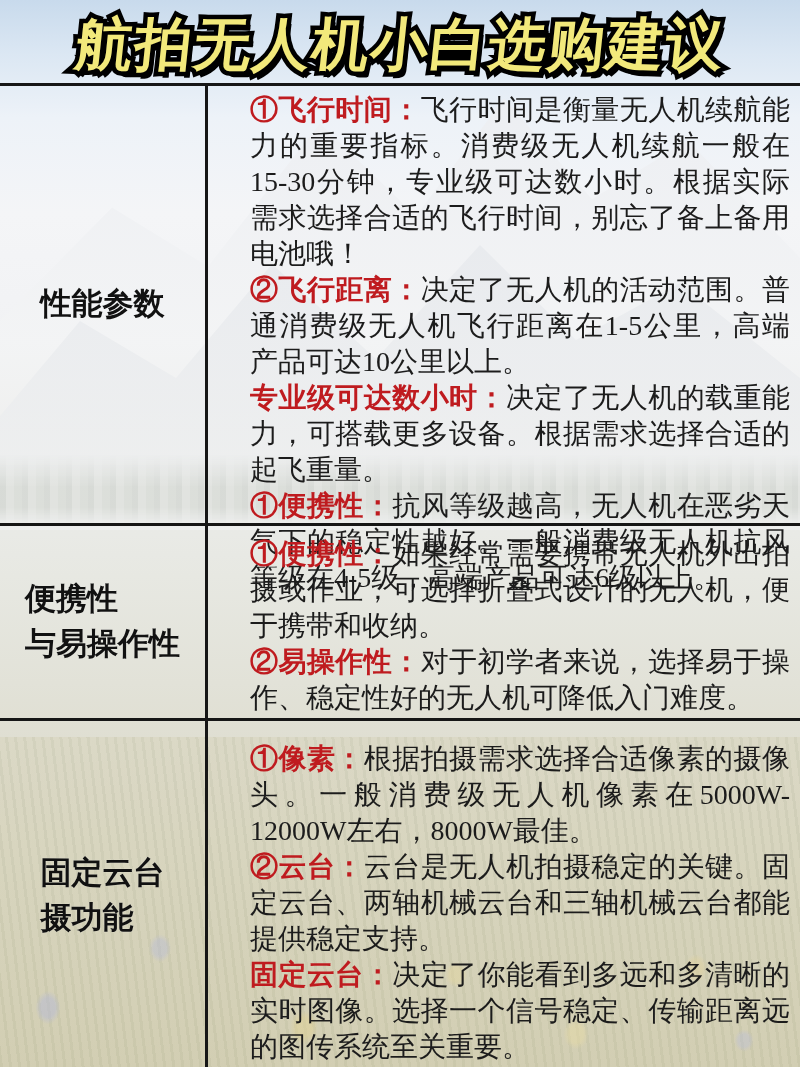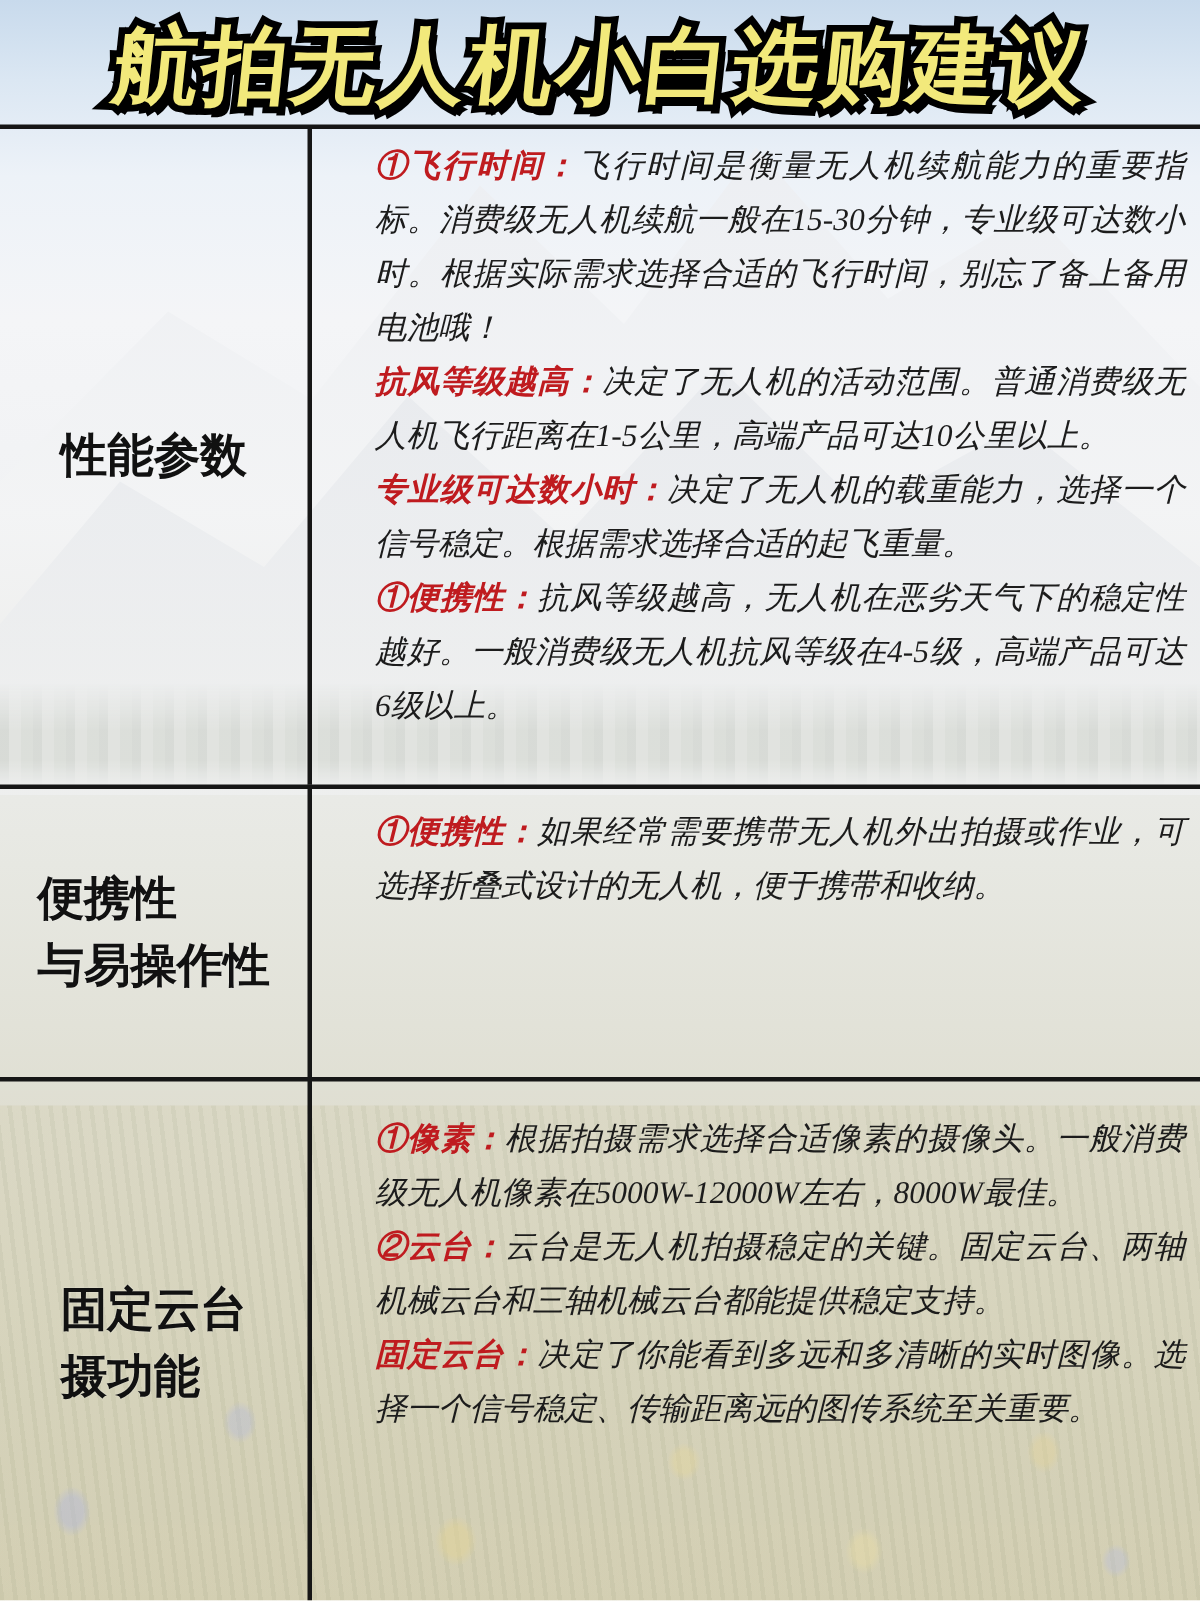--- a/index.html
+++ b/index.html
@@ -46,21 +46,21 @@
     border-top:3px solid #161616;}
   .cell-label{border-right:3px solid #161616;display:flex;align-items:center;justify-content:center;}
   .row2{border-top:3px solid #161616;}
   .label{font-family:"Liberation Sans","DejaVu Sans",sans-serif;font-weight:800;
     font-size:31px;color:#111;text-align:left;white-space:pre-line;line-height:1.45;
     text-shadow:0 0 1px rgba(255,255,255,.6);}
   .cell-content{padding:6px 10px 0 42px;}
   .cell-content.pad2{padding-top:10px;}
   .cell-content.pad3{padding-top:20px;}
   .item{margin:0;font-family:"Liberation Serif","DejaVu Serif",serif;
-    font-size:21px;line-height:36px;color:#1c1c1c;text-align:justify;font-style:italic;}
+    font-size:28px;line-height:36px;color:#1c1c1c;text-align:justify;}
   .lead{color:#bf1b1f;font-weight:700;}
 </style>
 </head>
 <body>
 
 <div class="poster">
 
   <div class="bg">
     <div class="bg-mountain1"></div>
     <div class="bg-mountain2"></div>
@@ -75,31 +75,32 @@
     </div>
   </div>
 
   <div class="grid">
 
     <div class="cell-label">
       <div class="label">性能参数</div>
     </div>
     <div class="cell-content">
       <p class="item"><span class="lead">①飞行时间：</span><span>飞行时间是衡量无人机续航能力的重要指标。消费级无人机续航一般在15-30分钟，专业级可达数小时。根据实际需求选择合适的飞行时间，别忘了备上备用电池哦！</span></p>
-      <p class="item"><span class="lead">抗风等级越高：</span><span>决定了无人机的活动范围。普通消费级无人机飞行距离在1-5公里，高端产品可达10公里以上。</span></p>
-      <p class="item"><span class="lead">专业级可达数小时：</span><span>决定了无人机的载重能力，选择一个信号稳定。根据需求选择合适的起飞重量。</span></p>
+      <p class="item"><span class="lead">②飞行距离：</span><span>决定了无人机的活动范围。普通消费级无人机飞行距离在1-5公里，高端产品可达10公里以上。</span></p>
+      <p class="item"><span class="lead">专业级可达数小时：</span><span>决定了无人机的载重能力，可搭载更多设备。根据需求选择合适的起飞重量。</span></p>
       <p class="item"><span class="lead">①便携性：</span><span>抗风等级越高，无人机在恶劣天气下的稳定性越好。一般消费级无人机抗风等级在4-5级，高端产品可达6级以上。</span></p>
     </div>
 
     <div class="cell-label row2">
       <div class="label">便携性
 与易操作性</div>
     </div>
     <div class="cell-content row2 pad2">
       <p class="item"><span class="lead">①便携性：</span><span>如果经常需要携带无人机外出拍摄或作业，可选择折叠式设计的无人机，便于携带和收纳。</span></p>
+      <p class="item"><span class="lead">②易操作性：</span><span>对于初学者来说，选择易于操作、稳定性好的无人机可降低入门难度。</span></p>
     </div>
 
     <div class="cell-label row2">
       <div class="label">固定云台
 摄功能</div>
     </div>
     <div class="cell-content row2 pad3">
       <p class="item"><span class="lead">①像素：</span><span>根据拍摄需求选择合适像素的摄像头。一般消费级无人机像素在5000W-12000W左右，8000W最佳。</span></p>
       <p class="item"><span class="lead">②云台：</span><span>云台是无人机拍摄稳定的关键。固定云台、两轴机械云台和三轴机械云台都能提供稳定支持。</span></p>
       <p class="item"><span class="lead">固定云台：</span><span>决定了你能看到多远和多清晰的实时图像。选择一个信号稳定、传输距离远的图传系统至关重要。</span></p>

